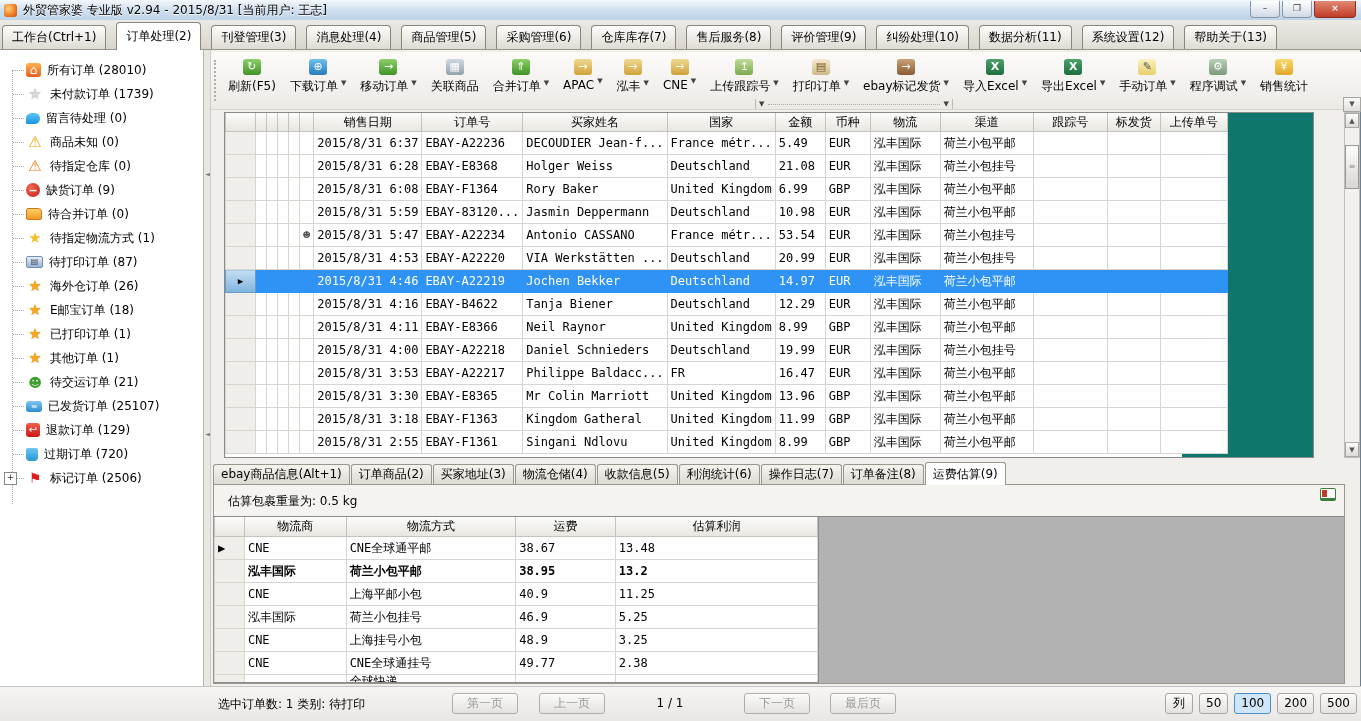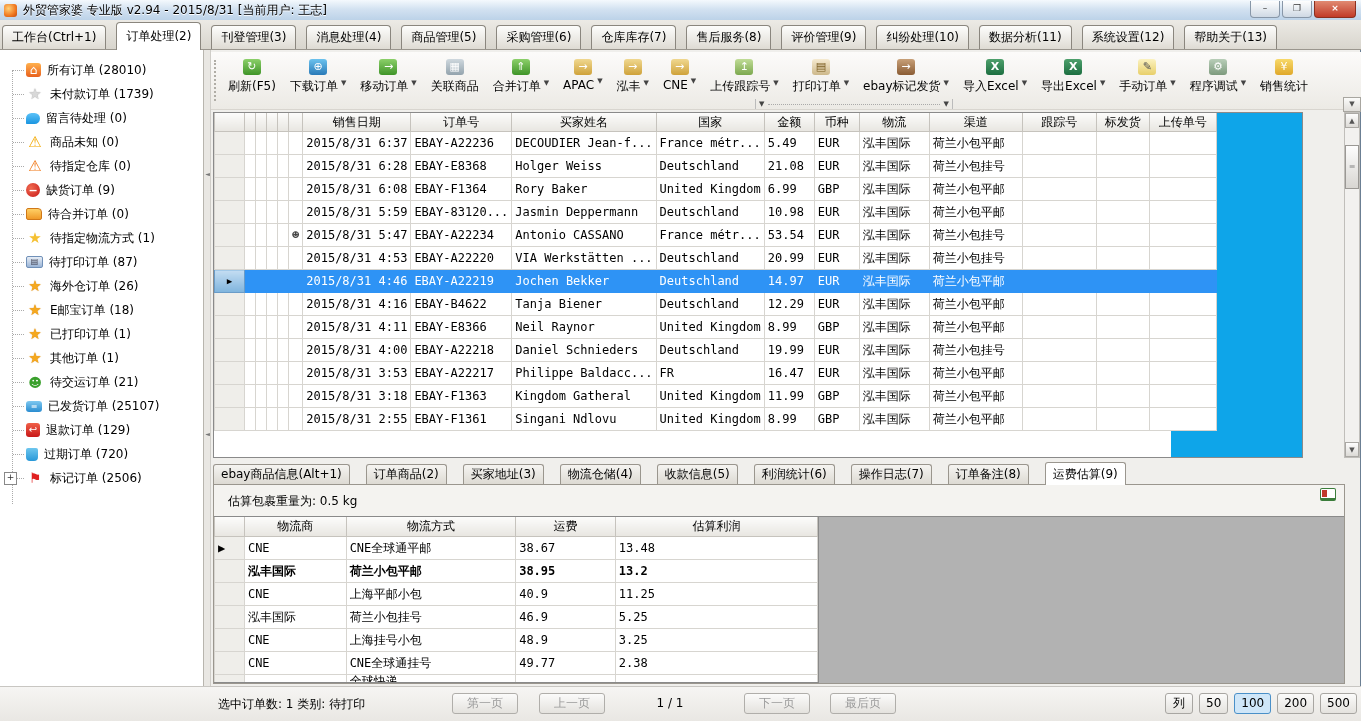--- a/index.html
+++ b/index.html
@@ -78,41 +78,41 @@
   .manual-order-icon{background:linear-gradient(#fbf2c0,#e8cf6a);color:#555}
   .debug-gear-icon{background:linear-gradient(#b8ceb8,#7d9a7d)}
   .sales-stats-icon{background:linear-gradient(#f8d969,#e0a82a)}
   #more-strip{position:absolute;left:544px;top:47px;width:190px;height:10px;display:flex;align-items:center;
     border-left:1px solid #bbb;border-right:1px solid #bbb;padding:0 3px;color:#666}
   #more-strip .dots{flex:1;border-top:1px dotted #aaa;margin:0 4px}
   #more-strip .dd{transform:none;margin:0}
   #col-chooser{position:absolute;left:1132px;top:45px;width:16px;height:13px;border:1px solid #a8a6a0;
     background:linear-gradient(#fbfbfa,#e0deda);font-size:7px;line-height:12px;text-align:center;color:#555}
   
-  #grid-wrap{position:absolute;left:213px;top:112px;width:1090px;height:346px;background:#0ea5e9;
+  #grid-wrap{position:absolute;left:224px;top:112px;width:1090px;height:346px;background:#0f766e;
     border:1px solid #8a8a8a;box-sizing:border-box;overflow:hidden}
   #white-col{position:absolute;left:0;top:0;width:957px;height:100%;background:#fff}
   table.grid{border-collapse:collapse;table-layout:fixed;background:#fff;position:relative}
   table.grid th{height:18px;background:linear-gradient(#fcfcfb,#e8e6e1);border:1px solid #c6c3bd;border-top:none;
     font-weight:normal;font-size:12px;padding:0 2px;white-space:nowrap;overflow:hidden;text-align:center}
   table.grid td{height:22px;border:1px solid #d7d5d0;font-size:12px;padding:0 3px;white-space:nowrap;overflow:hidden;
     font-family:"DejaVu Sans Mono","DejaVu Sans",monospace}
   td.sel-cell{background:#efeeea;border-color:#c6c3bd}
   td.icon-cell{text-align:center;font-size:11px;color:#444;padding:0}
   tr.selected td{background:#2e93f5;color:#fff;border-color:#2e93f5}
   tr.selected td.sel-cell{background:linear-gradient(#c4ddf2,#7fb4dd);color:#000;border-color:#6a9cc8;text-align:center;font-size:9px}
   
   #vscroll{position:absolute;left:1344px;top:112px;width:16px;height:346px;background:#f2f1ef;border:1px solid #c0beba;box-sizing:border-box}
   .scr-arrow{position:absolute;left:0;width:14px;height:15px;background:linear-gradient(#fdfdfd,#dcdad6);
     border:1px solid #aaa8a4;font-size:7px;line-height:14px;text-align:center;color:#555;box-sizing:border-box}
   #scr-thumb{position:absolute;left:0;top:32px;width:14px;height:44px;background:linear-gradient(#fdfdfd,#d8d6d2);
     border:1px solid #9a9894;box-sizing:border-box;font-size:8px;line-height:42px;text-align:center;color:#888}
   
   #detail-tabs{position:absolute;left:213px;top:462px;width:1132px;height:22px;display:flex;align-items:flex-end}
-  .dtab{height:19px;padding:0 7px;margin-right:16px;display:flex;align-items:center;
+  .dtab{height:19px;padding:0 7px;margin-right:1px;display:flex;align-items:center;
     background:linear-gradient(#f5f4f1,#dddad3);border:1px solid #9a968e;border-bottom:none;
     border-radius:3px 3px 0 0;white-space:nowrap;cursor:default}
   .dtab.active{background:#fff;height:22px;position:relative;z-index:2;margin-bottom:-1px}
   #detail-panel{position:absolute;left:213px;top:484px;width:1132px;height:200px;background:#f4f3f0;
     border:1px solid #9a968e;box-sizing:border-box}
   #weight-label{position:absolute;left:14px;top:8px;font-weight:normal}
   #book-icon{position:absolute;right:8px;top:3px;width:16px;height:13px;background:#fff;border:1px solid #3b7d3b;
     border-bottom:3px solid #3b7d3b;box-sizing:border-box;border-radius:2px}
   #book-icon::before{content:"";position:absolute;left:1px;top:1px;width:5px;height:7px;background:#c0392b}
   #sub-wrap{position:absolute;left:0;top:31px;width:605px;height:167px;background:#fff;border:1px solid #8a8a8a;
@@ -603,20 +603,39 @@
           <td class="narrow"></td>
           <td class="narrow"></td>
           <td class="narrow"></td>
           <td class="icon-cell"></td>
           <td class="c-date">2015/8/31 3:53</td>
           <td class="c-order_no">EBAY-A22217</td>
           <td class="c-buyer">Philippe Baldacc...</td>
           <td class="c-country">FR</td>
           <td class="c-amount">16.47</td>
           <td class="c-currency">EUR</td>
+          <td class="c-logistics">泓丰国际</td>
+          <td class="c-channel">荷兰小包平邮</td>
+          <td class="c-tracking"></td>
+          <td class="c-mark_shipped"></td>
+          <td class="c-upload_no"></td>
+        </tr>
+        <tr>
+          <td class="sel-cell"></td>
+          <td class="narrow"></td>
+          <td class="narrow"></td>
+          <td class="narrow"></td>
+          <td class="narrow"></td>
+          <td class="icon-cell"></td>
+          <td class="c-date">2015/8/31 3:30</td>
+          <td class="c-order_no">EBAY-E8365</td>
+          <td class="c-buyer">Mr Colin Marriott</td>
+          <td class="c-country">United Kingdom</td>
+          <td class="c-amount">13.96</td>
+          <td class="c-currency">GBP</td>
           <td class="c-logistics">泓丰国际</td>
           <td class="c-channel">荷兰小包平邮</td>
           <td class="c-tracking"></td>
           <td class="c-mark_shipped"></td>
           <td class="c-upload_no"></td>
         </tr>
         <tr>
           <td class="sel-cell"></td>
           <td class="narrow"></td>
           <td class="narrow"></td>

